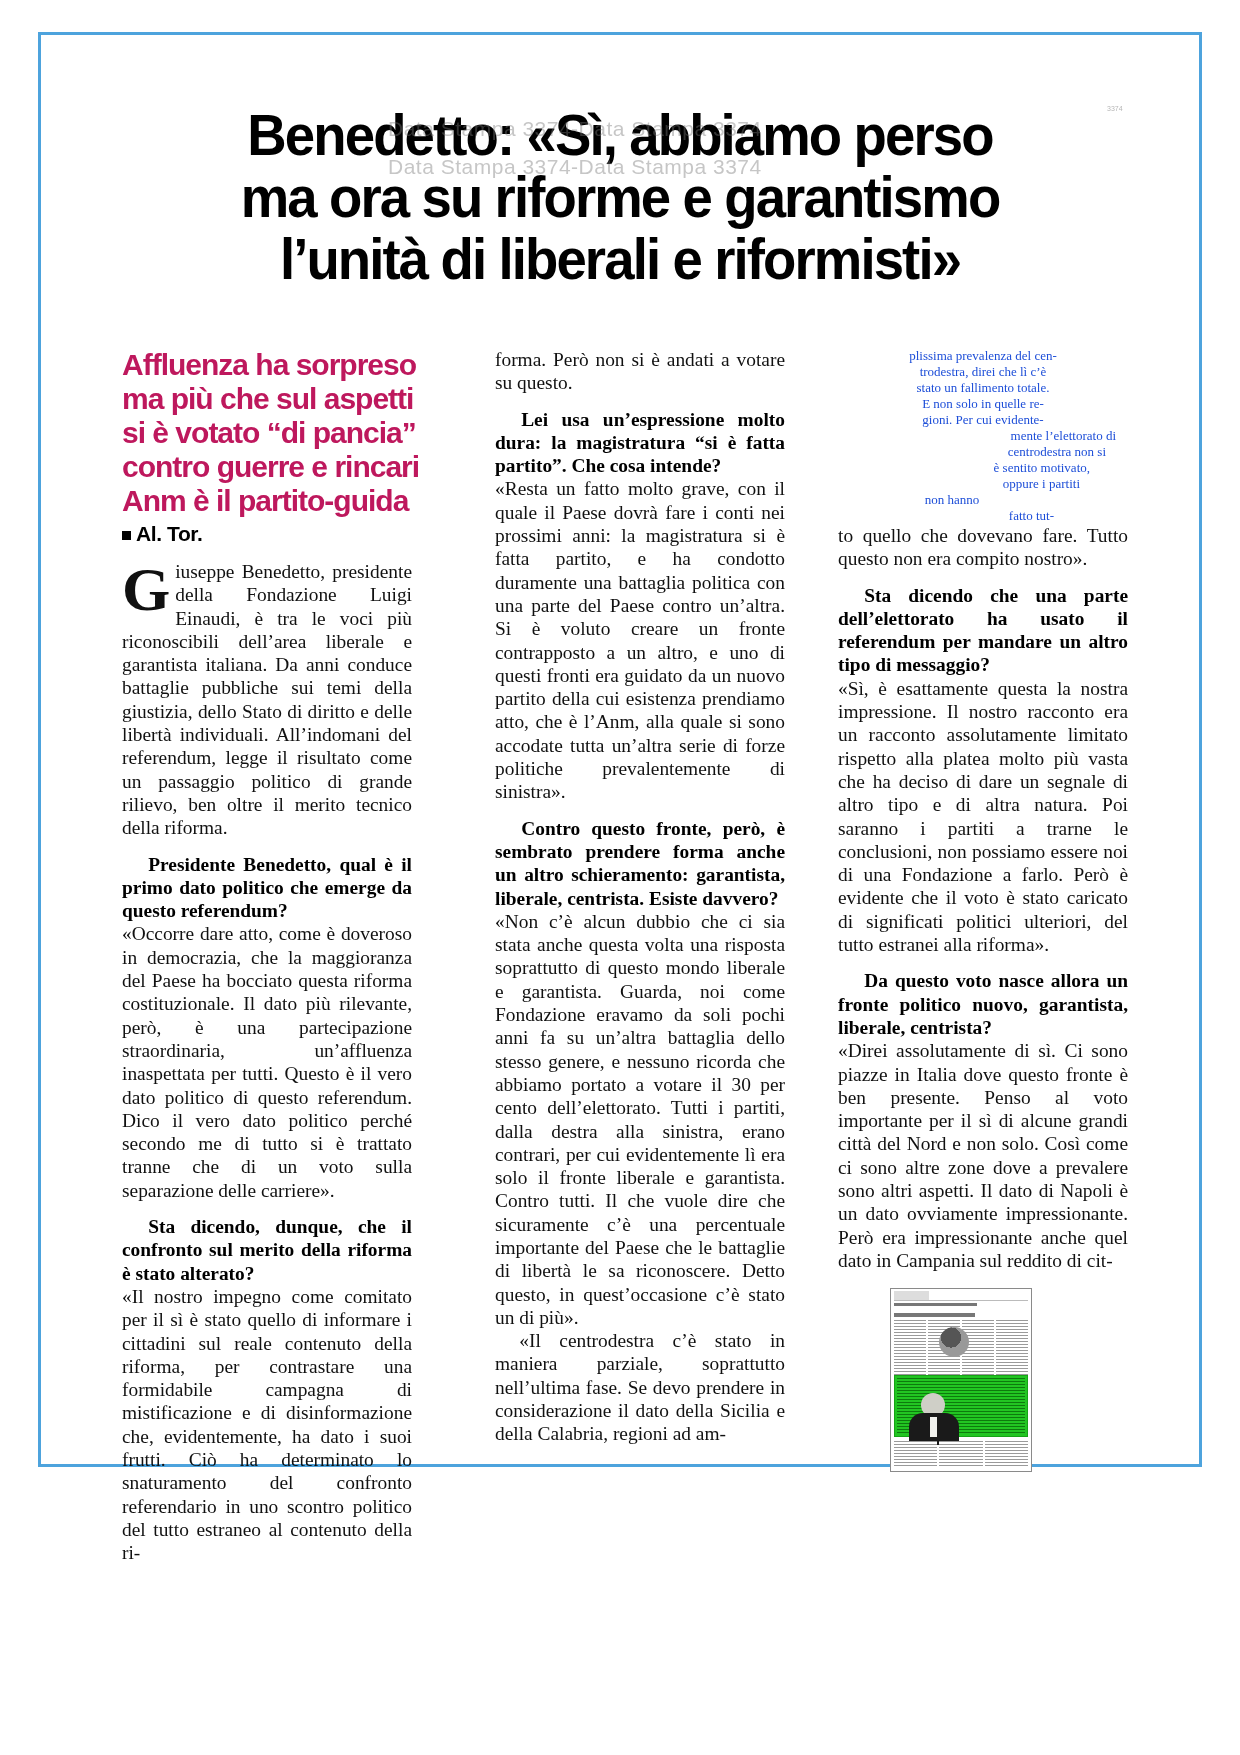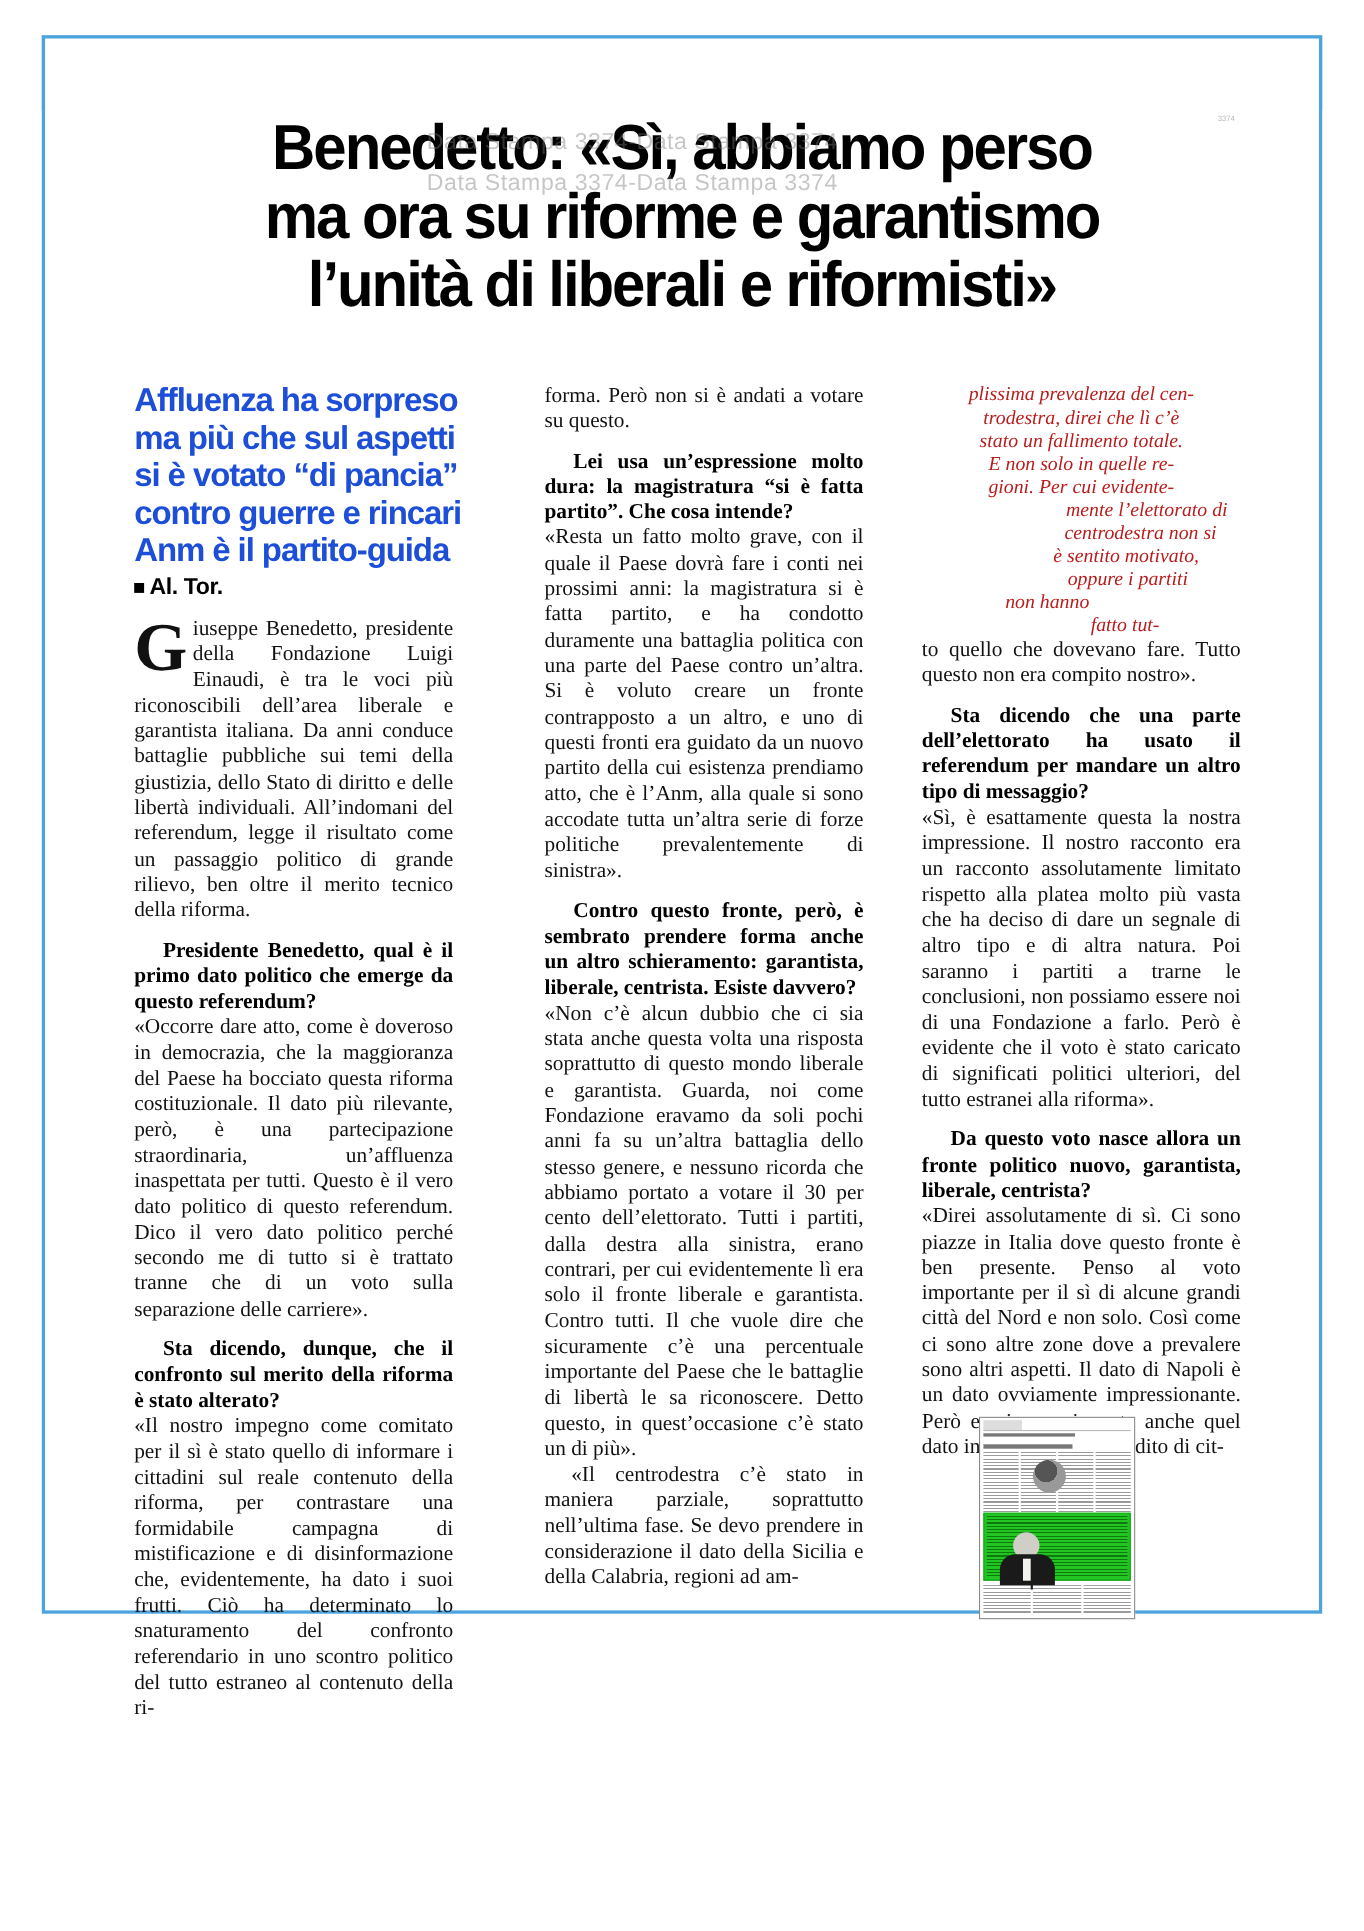--- a/index.html
+++ b/index.html
@@ -74,21 +74,21 @@
   .cols{
     position:absolute;left:122px;top:348px;width:1010px;height:1115px;
   }
   .col{position:absolute;top:0;width:290px;}
   .c1{left:0;}
   .c2{left:341px;margin-left:32px;}
   .c3{left:716px;}
 
   .kicker{
     font-family:"Liberation Sans", sans-serif;font-weight:bold;
-    font-size:30px;line-height:34px;letter-spacing:-1px;color:#1d4ed8;
+    font-size:30px;line-height:34px;letter-spacing:-1px;color:#be185d;
     margin:0 0 2px 0;
   }
   .kicker div{white-space:nowrap;}
   .byline{
     font-family:"Liberation Sans", sans-serif;font-weight:bold;font-size:21px;
     letter-spacing:-.4px;margin:4px 0 14px 0;color:#000;
   }
   .byline .sq{display:inline-block;width:9px;height:9px;background:#000;margin-right:5px;vertical-align:1px;}
 
   p.body{
@@ -105,21 +105,21 @@
   p.a{margin:0;}
   p.lead{text-indent:0;}
 
   
   .dropcap::first-letter{
     float:left;font-size:62px;line-height:50px;font-weight:bold;
     font-family:"Liberation Serif", serif;padding:4px 5px 0 0;
   }
 
   
-  .shaped{font-family:"Liberation Serif", serif;font-size:18px;color:#b91c1c;font-style:italic;}
+  .shaped{font-family:"Liberation Serif", serif;font-size:13px;color:#1d4ed8;}
   .shaped div{white-space:nowrap;}
   .sline{display:block;}
 
   
   .thumb{
     position:absolute;left:890px;top:1288px;width:140px;height:182px;
     border:1px solid #8a8a8a;background:#fff;overflow:hidden;
   }
   .thumb .tmast{height:9px;border-bottom:1px solid #bbb;margin:2px 3px 2px 3px;
     background:linear-gradient(90deg,#ddd 0 26%,transparent 26%);}

